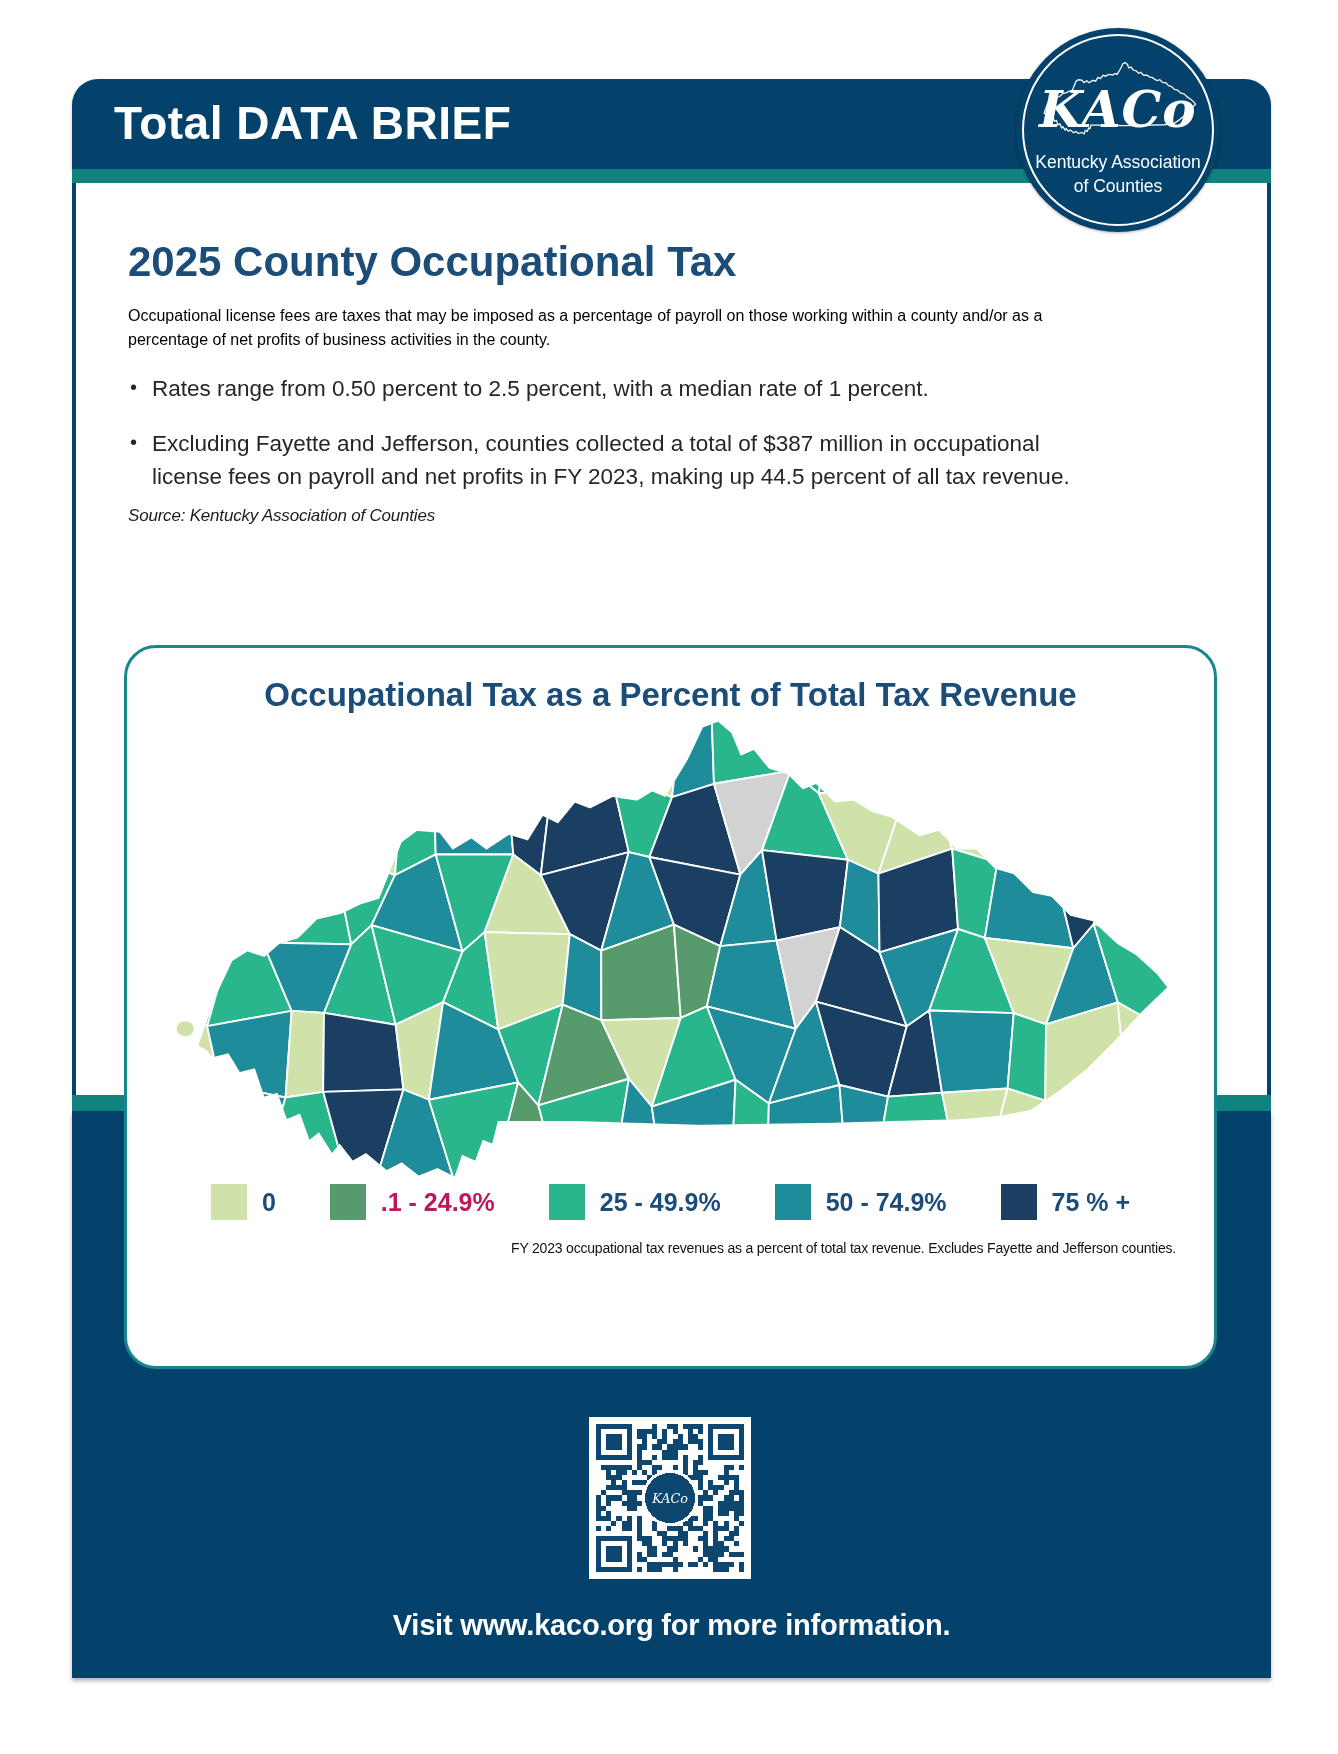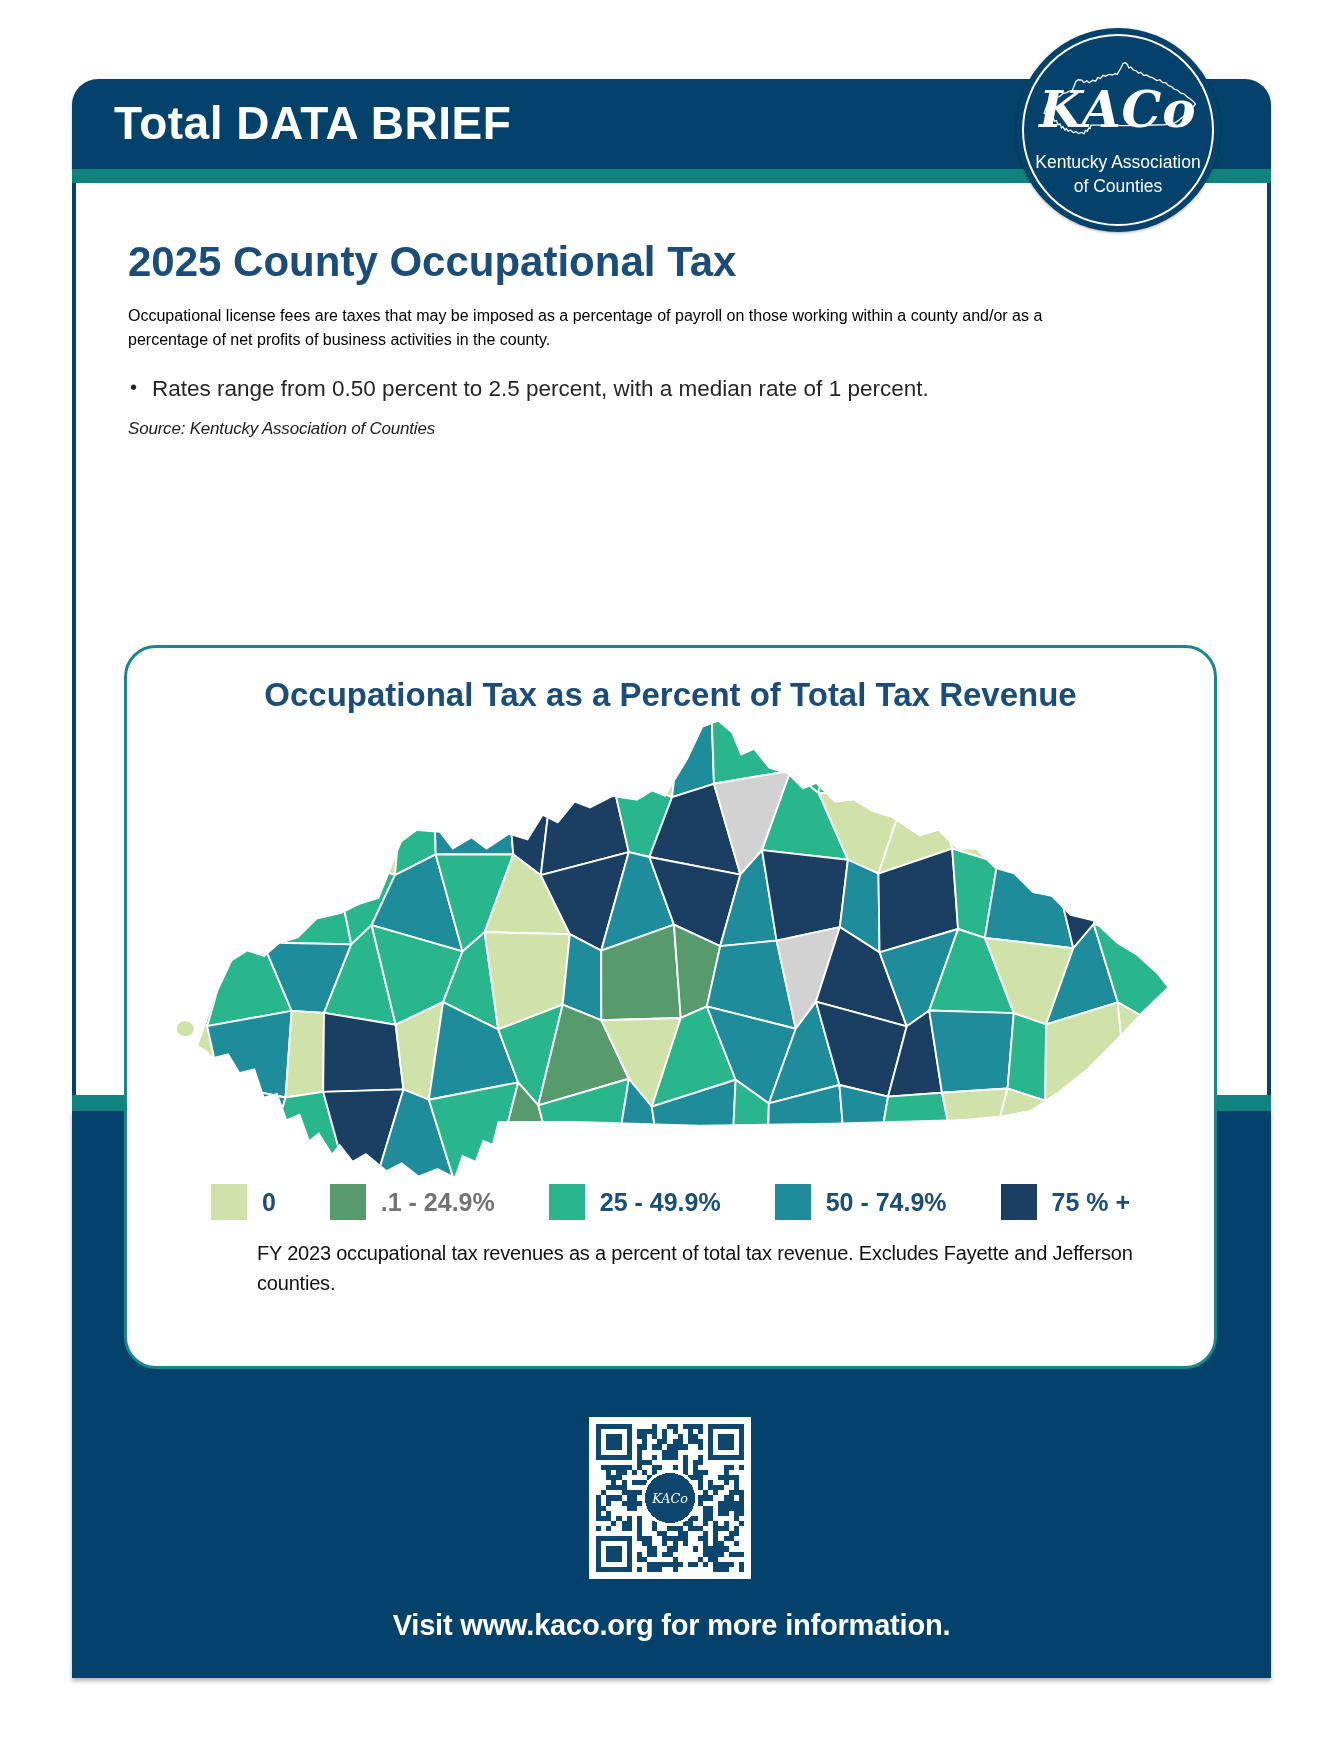--- a/index.html
+++ b/index.html
@@ -47,22 +47,22 @@
   .chart-card{position:absolute;left:124px;top:645px;width:1093px;height:724px;
           background:#fff;border-radius:32px;box-sizing:border-box;z-index:5;
           padding:28px 38px 0 38px;}
   .chart-title{text-align:center;font-size:33px;font-weight:700;}
   .map-wrap{width:1012px;height:466px;margin-top:4px;}
   .map-wrap svg{width:100%;height:100%;display:block;}
   .legend{display:flex;justify-content:center;align-items:center;gap:54px;margin-top:0;}
   .legend-item{display:flex;align-items:center;gap:15px;}
   .legend-swatch{width:36px;height:36px;flex:0 0 36px;}
   .legend-label{font-size:25px;font-weight:700;}
-  .notes{margin:18px 0 0 92px;font-size:20px;line-height:1.52;color:#111;
-         letter-spacing:-.2px;}
+  .notes{margin:18px 0 0 92px;font-size:14px;line-height:1.52;color:#111;
+         letter-spacing:-.2px;text-align:right;}
 
   
   .qr-box{position:absolute;left:589px;top:1417px;width:162px;height:162px;
           background:#fff;z-index:8;}
   .qr-box svg{position:absolute;inset:7px;width:148px;height:148px;}
   .footer-text{position:absolute;left:72px;top:1609px;width:1199px;text-align:center;
           color:#fff;font-size:29px;font-weight:700;letter-spacing:-.2px;z-index:8;}
 </style>
 </head>
 <body>
@@ -83,20 +83,21 @@
     </svg>
     <div class="logo-acronym">KACo</div>
     <div class="logo-org l1">Kentucky Association</div>
     <div class="logo-org l2">of Counties</div>
   </div>
 
   <div class="article">
     <div class="article-title" style="color: rgb(27, 77, 120); margin-top: 40px;">2025 County Occupational Tax</div>
     <div class="article-intro">Occupational license fees are taxes that may be imposed as a percentage of payroll on those working within a county and/or as a percentage of net profits of business activities in the county.</div>
     <div class="bullet">Rates range from 0.50 percent to 2.5 percent, with a median rate of 1 percent.</div>
+    <div class="bullet">Excluding Fayette and Jefferson, counties collected a total of $387 million in occupational license fees on payroll and net profits in FY 2023, making up 44.5 percent of all tax revenue.</div>
     <div class="article-source">Source: Kentucky Association of Counties</div>
   </div>
 
   <div class="chart-card" style="border: 3.5px solid rgb(23, 134, 141);">
     <div class="chart-title" style="color: rgb(27, 77, 120);">Occupational Tax as a Percent of Total Tax Revenue</div>
 
     <div class="map-wrap">
       <svg viewBox="0 0 1060 495" id="kymap">
         <defs>
           <path id="kypath" d="M 28,348 L 48,292 L 64,258 L 80,248 L 98,254 L 114,240 L 134,234 L 154,214 L 180,208 L 200,198 L 220,192 L 244,132 L 260,120 L 284,122 L 298,140 L 318,128 L 334,140 L 358,124 L 378,130 L 394,104 L 410,112 L 428,90 L 444,96 L 468,84 L 494,88 L 510,78 L 524,84 L 548,44 L 564,10 L 580,4 L 594,16 L 604,40 L 618,34 L 634,54 L 654,60 L 670,76 L 684,70 L 704,90 L 724,88 L 744,100 L 764,106 L 794,126 L 814,120 L 834,140 L 854,140 L 874,160 L 894,166 L 914,186 L 934,190 L 954,210 L 978,216 L 1004,240 L 1024,252 L 1046,272 L 1057,286 L 1030,312 L 1002,342 L 972,372 L 942,396 L 912,416 L 882,422 L 840,426 L 700,430 L 560,432 L 430,428 L 346,428 L 340,452 L 330,448 L 322,470 L 308,464 L 300,487 L 282,478 L 262,486 L 244,472 L 228,480 L 206,462 L 192,470 L 178,452 L 170,462 L 156,440 L 146,448 L 136,420 L 122,426 L 112,398 L 98,402 L 88,372 L 72,376 L 60,356 L 44,360 L 36,352 Z"></path>
@@ -219,21 +220,21 @@
       </svg>
     </div>
 
     <div class="legend">
       <div class="legend-item">
         <div class="legend-swatch" style="background: rgb(207, 226, 169);"></div>
         <div class="legend-label" style="color: rgb(27, 77, 120);">0</div>
       </div>
       <div class="legend-item">
         <div class="legend-swatch" style="background: rgb(87, 154, 107);"></div>
-        <div class="legend-label" style="color: #737373;">.1 - 24.9%</div>
+        <div class="legend-label" style="color: #be185d;">.1 - 24.9%</div>
       </div>
       <div class="legend-item">
         <div class="legend-swatch" style="background: rgb(42, 182, 140);"></div>
         <div class="legend-label" style="color: rgb(27, 77, 120);">25 - 49.9%</div>
       </div>
       <div class="legend-item">
         <div class="legend-swatch" style="background: rgb(30, 140, 155);"></div>
         <div class="legend-label" style="color: rgb(27, 77, 120);">50 - 74.9%</div>
       </div>
       <div class="legend-item">

